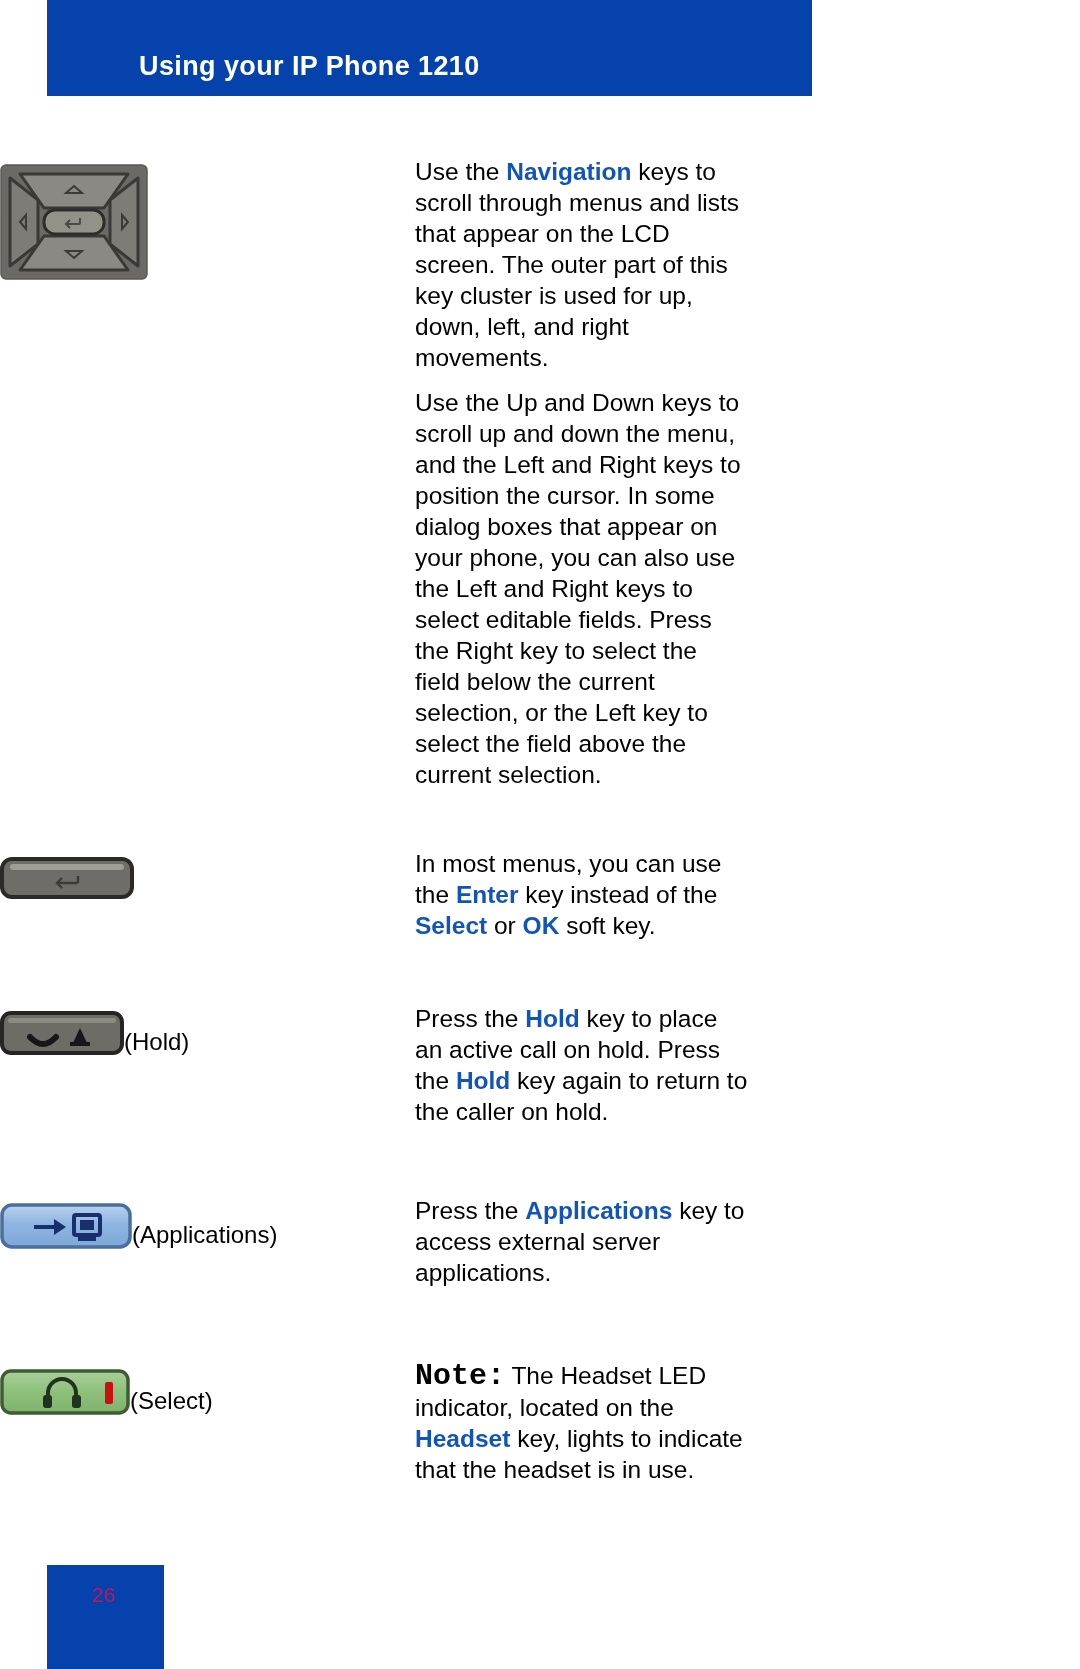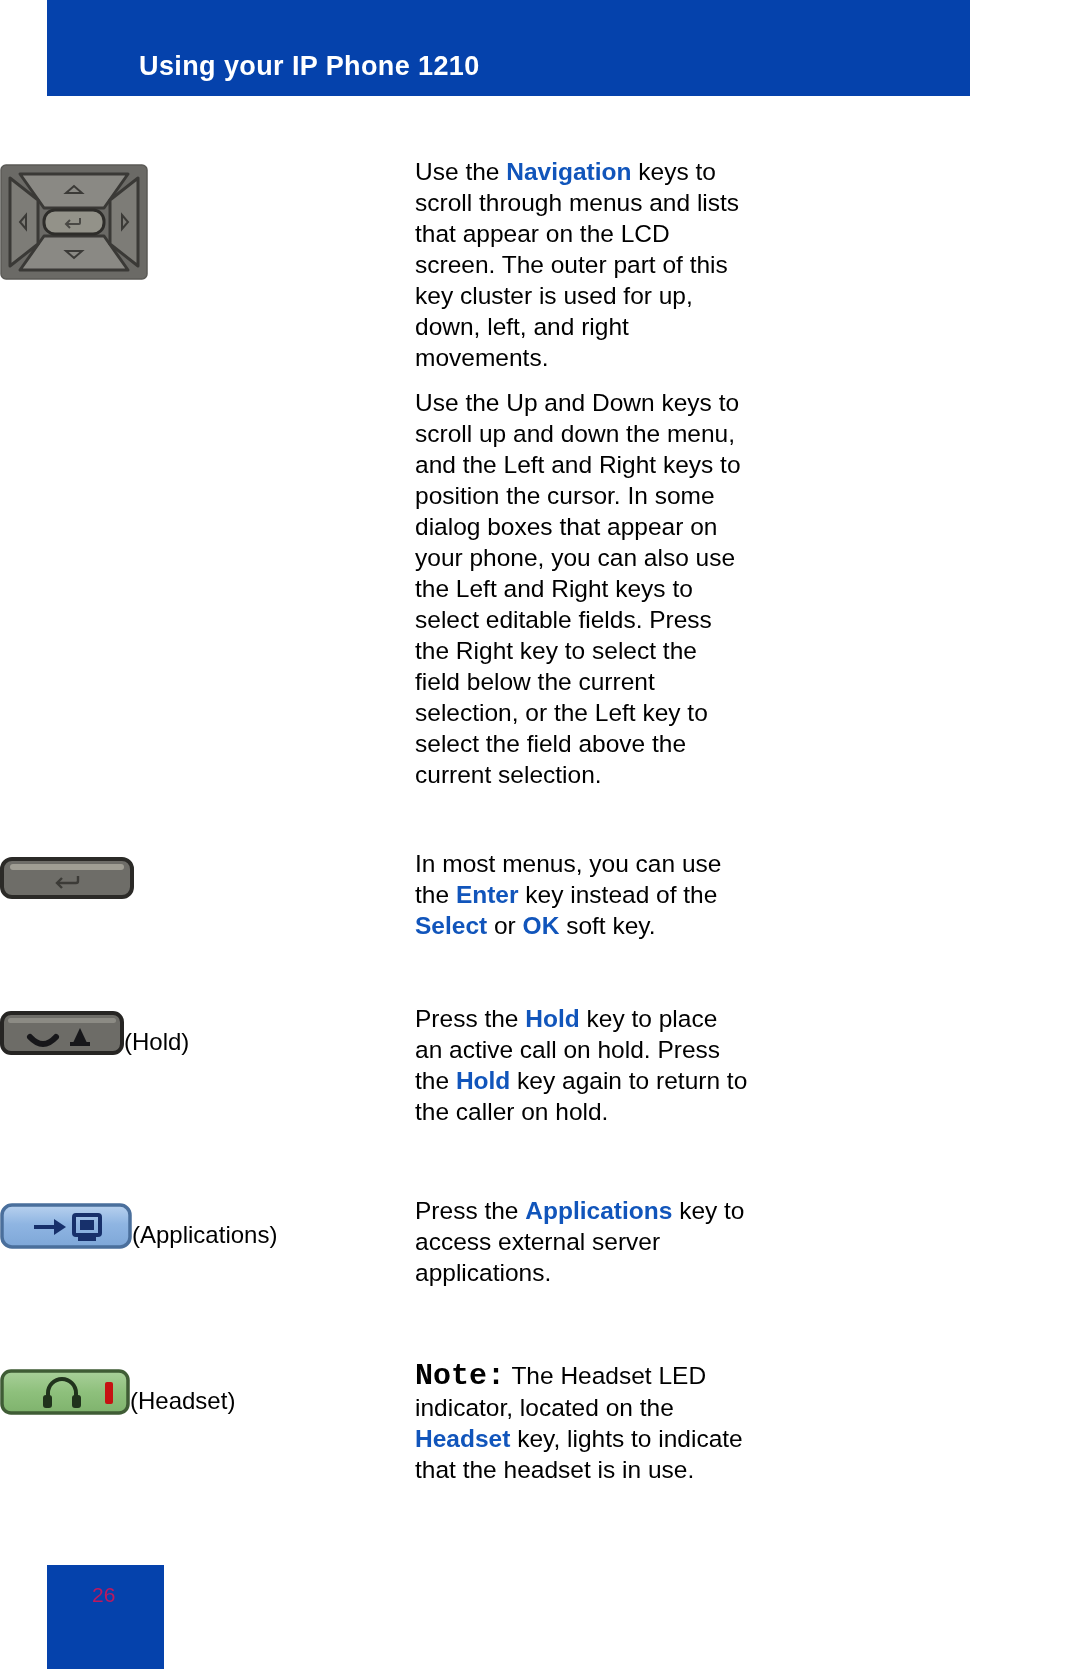--- a/index.html
+++ b/index.html
@@ -13,21 +13,21 @@
     position: relative;
     font-family: "Liberation Sans", sans-serif;
     overflow: hidden;
   }
 
   
   #header-bar {
     position: absolute;
     left: 47px;
     top: 0;
-    width: 923px;
+    width: 765px;
     height: 96px;
     background: #0542ac;
   }
   #header-title {
     position: absolute;
     left: 92px;
     bottom: 14px;
     color: #ffffff;
     font-size: 27px;
     font-weight: bold;
@@ -228,21 +228,21 @@
           </defs>
           <rect x="2" y="3" width="126" height="42" rx="9" fill="url(#hsgrad)" stroke="#3f5c35" stroke-width="3.5"></rect>
 
           <path d="M48 30 v-5 a14 14 0 0 1 28 0 v5" fill="none" stroke="#20331c" stroke-width="4"></path>
           <rect x="43" y="27" width="9" height="13" rx="3" fill="#20331c"></rect>
           <rect x="72" y="27" width="9" height="13" rx="3" fill="#20331c"></rect>
 
           <rect x="105" y="14" width="8" height="22" rx="2" fill="#c61212"></rect>
         </svg>
       </span>
-      <div class="icon-caption">(Headset)</div>
+      <div class="icon-caption">(Select)</div>
     </div>
     <div class="text-col">
       <p class="para">
         <span class="note-label">Note:</span><span> The Headset LED indicator, located on the </span><span class="kw">Headset</span><span> key, lights to indicate that the headset is in use.</span>
       </p>
     </div>
   </div>
 
 </div>
 

